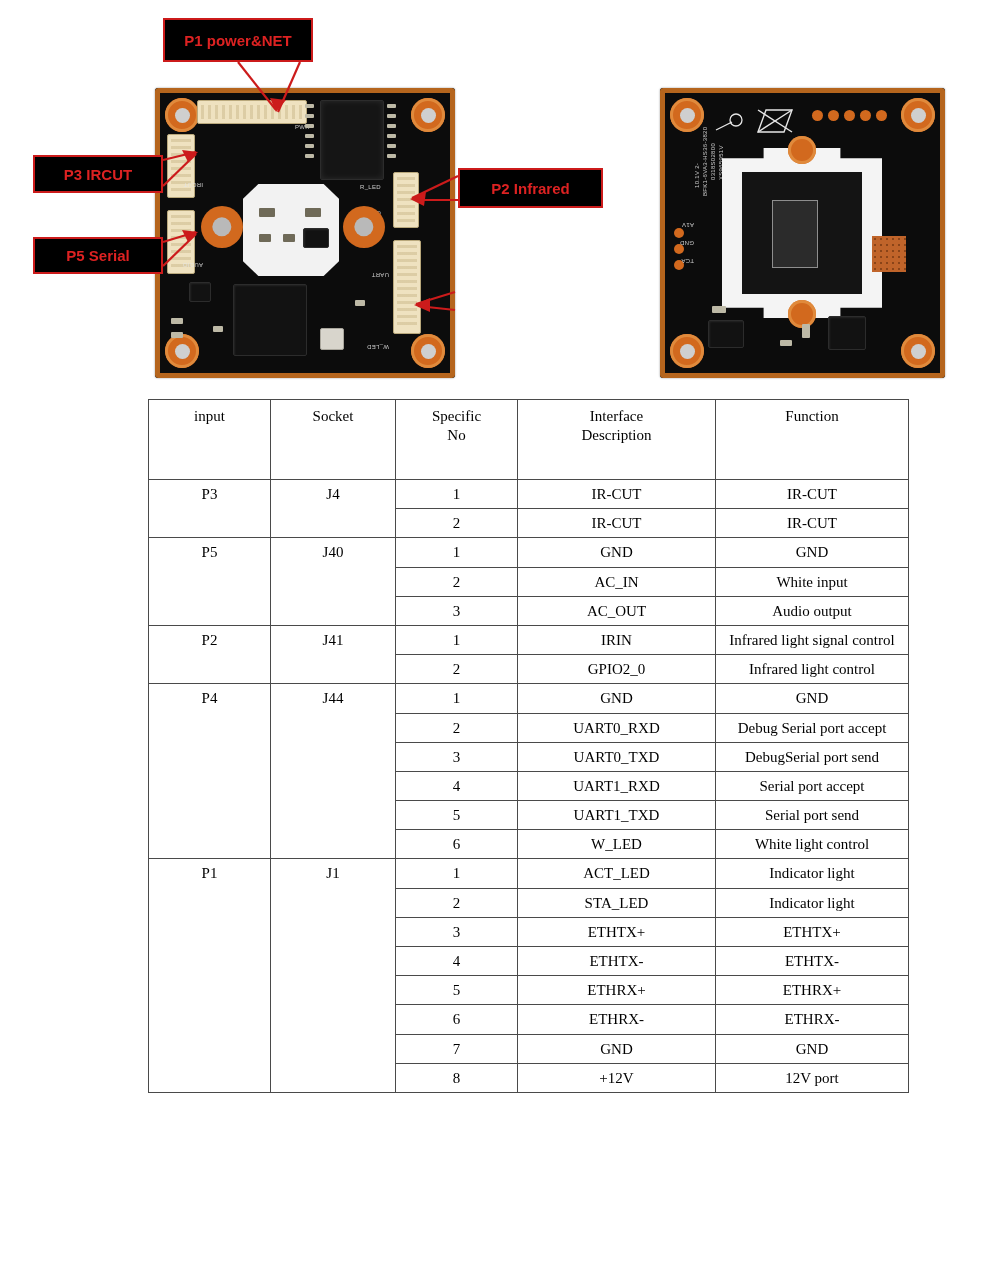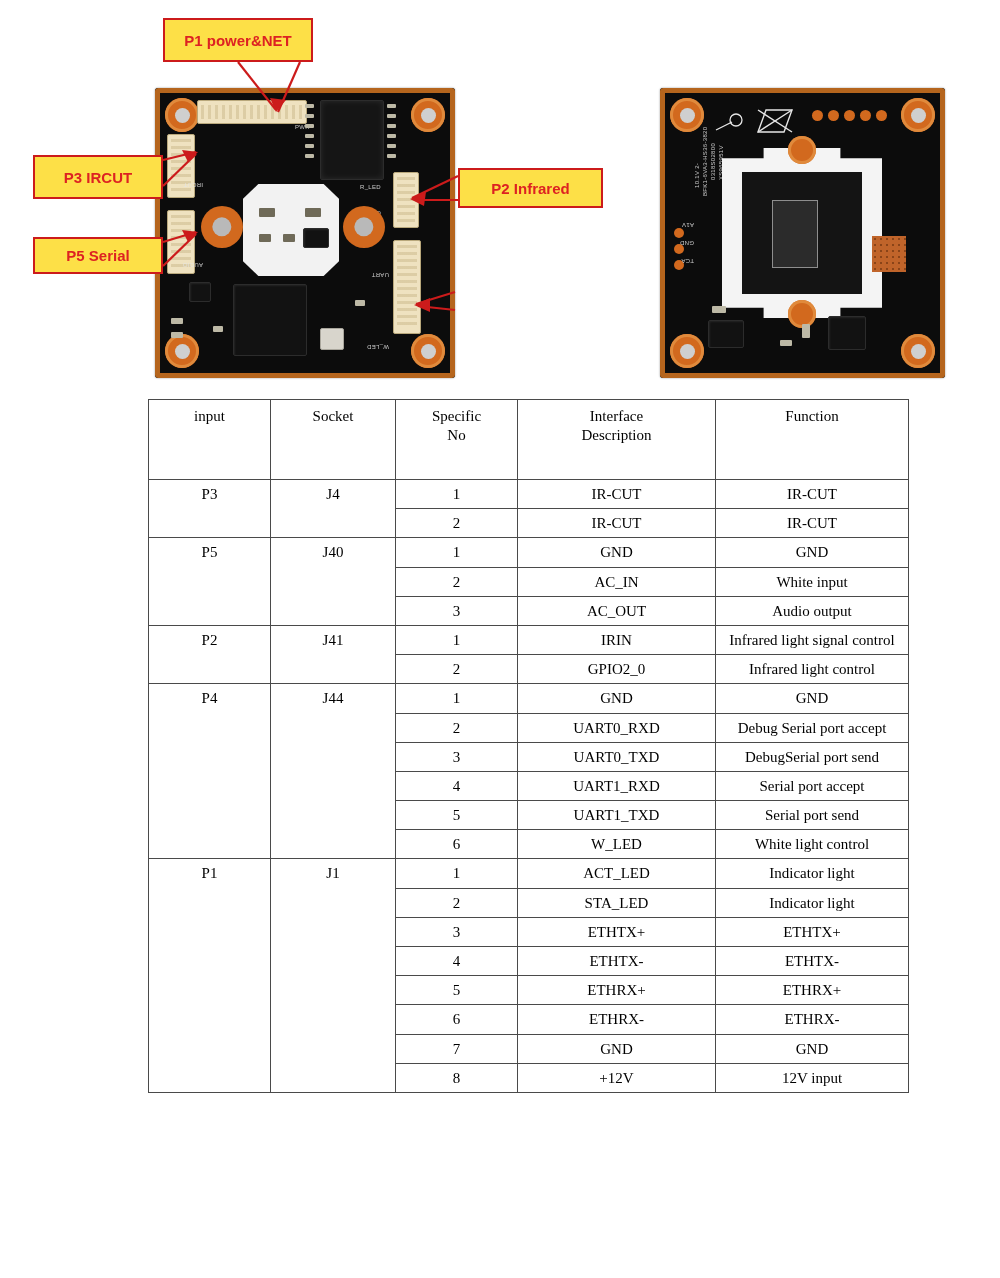--- a/index.html
+++ b/index.html
@@ -153,21 +153,21 @@
   }
   .silk-rot {
     transform: rotate(180deg);
     transform-origin: left top;
   }
 
   
   .callout {
     position: absolute;
     border: 2px solid #cc1b1b;
-    background: #fde047;
+    background: #000000;
     color: #dd2222;
     font-family: "Liberation Sans", sans-serif;
     font-weight: bold;
     font-size: 15px;
     display: flex;
     align-items: center;
     justify-content: center;
     box-sizing: border-box;
     white-space: nowrap;
     z-index: 6;
@@ -333,21 +333,21 @@
     <path d="M458 200 L414 200" stroke="#cc1b1b" stroke-width="2.2" fill="none"></path>
     <path d="M410 199 L426 192 L424 206 Z" fill="#cc1b1b"></path>
 
     <path d="M455 292 L416 304" stroke="#cc1b1b" stroke-width="2.2" fill="none"></path>
     <path d="M455 310 L418 306" stroke="#cc1b1b" stroke-width="2.2" fill="none"></path>
     <path d="M414 305 L430 298 L430 312 Z" fill="#cc1b1b"></path>
   </svg>
 
   <div class="callout" style="left:163px; top:18px; width:150px; height:44px;">P1 power&amp;NET</div>
 
-  <div class="callout" style="left:33px; top:155px; width:130px; height:44px;">P3 IRCUT</div>
+  <div class="callout" style="left:33px; top:155px; width:130px; height:38px;">P3 IRCUT</div>
 
   <div class="callout" style="left:33px; top:237px; width:130px; height:37px;">P5 Serial</div>
 
   <div class="callout" style="left:458px; top:168px; width:145px; height:40px;">P2 Infrared</div>
 
 </div>
 
 <table id="pin-table">
   <colgroup>
     <col class="c1">
@@ -478,16 +478,16 @@
         <td>ETHRX-</td>
       </tr>
       <tr>
         <td class="num">7</td>
         <td>GND</td>
         <td>GND</td>
       </tr>
       <tr>
         <td class="num">8</td>
         <td>+12V</td>
-        <td>12V input</td>
+        <td>12V port</td>
       </tr>
     </tbody>
 </table>
 
 </body></html>

